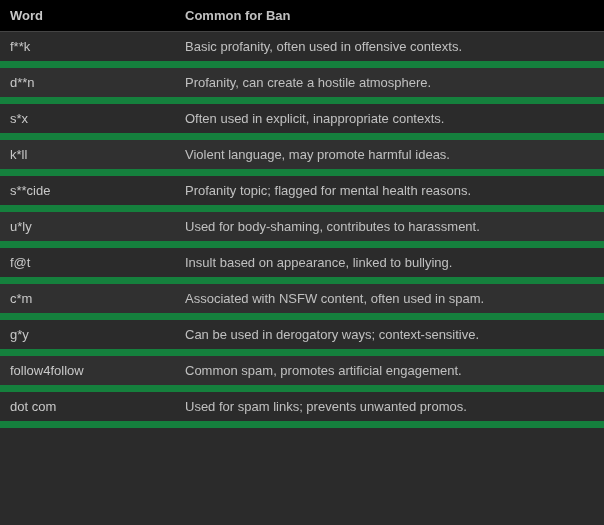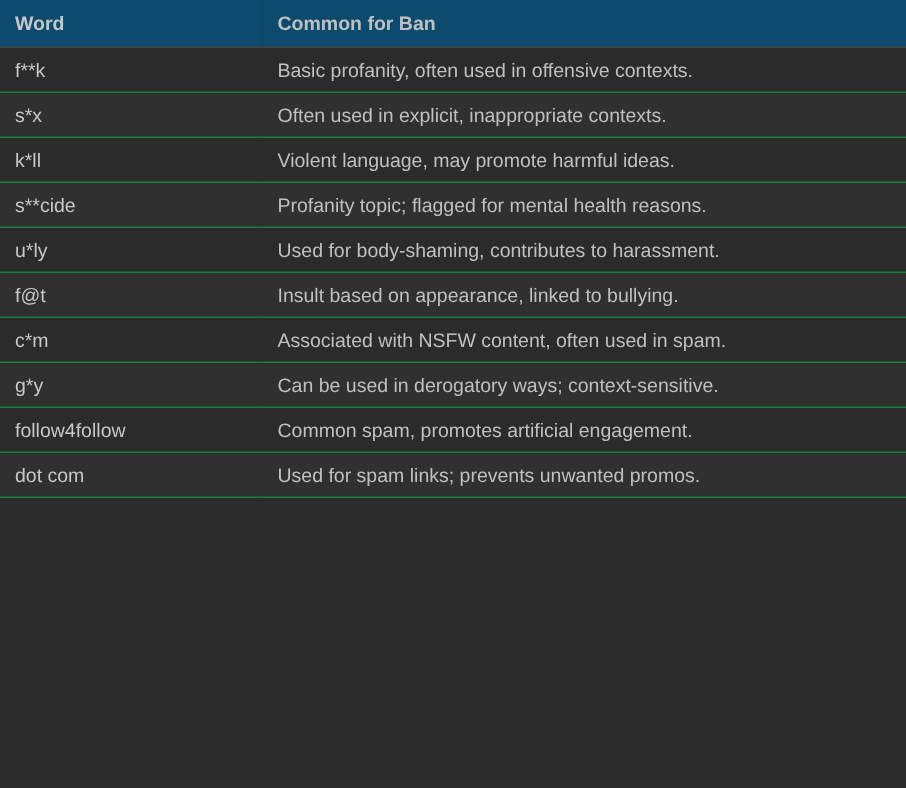--- a/index.html
+++ b/index.html
@@ -17,33 +17,33 @@
       color: #d0d0d0;
       overflow: hidden;
     }
 
     table {
       width: 100%;
       border-collapse: collapse;
     }
 
     thead tr {
-      background-color: #0c4a6e;
+      background-color: #000000;
     }
 
     thead th {
       padding: 8px 10px;
       text-align: left;
       font-weight: bold;
       color: #e0e0e0;
       border-bottom: 1px solid #444;
     }
 
     tbody tr {
-      border-bottom: 1px solid #15803d;
+      border-bottom: 7px solid #15803d;
       margin-left: 24px;
     }
 
     tbody tr:nth-child(odd) {
       background-color: #2b2b2b;
     }
 
     tbody tr:nth-child(even) {
       background-color: #303030;
     }
@@ -71,20 +71,24 @@
       <th class="col-word">Word</th>
       <th class="col-reason">Common for Ban</th>
     </tr>
   </thead>
   <tbody id="table-body">
   <tr>
         <td class="col-word">f**k</td>
         <td class="col-reason">Basic profanity, often used in offensive contexts.</td>
       </tr>
       <tr>
+        <td class="col-word">d**n</td>
+        <td class="col-reason">Profanity, can create a hostile atmosphere.</td>
+      </tr>
+      <tr>
         <td class="col-word">s*x</td>
         <td class="col-reason">Often used in explicit, inappropriate contexts.</td>
       </tr>
       <tr>
         <td class="col-word">k*ll</td>
         <td class="col-reason">Violent language, may promote harmful ideas.</td>
       </tr>
       <tr>
         <td class="col-word">s**cide</td>
         <td class="col-reason">Profanity topic; flagged for mental health reasons.</td>

